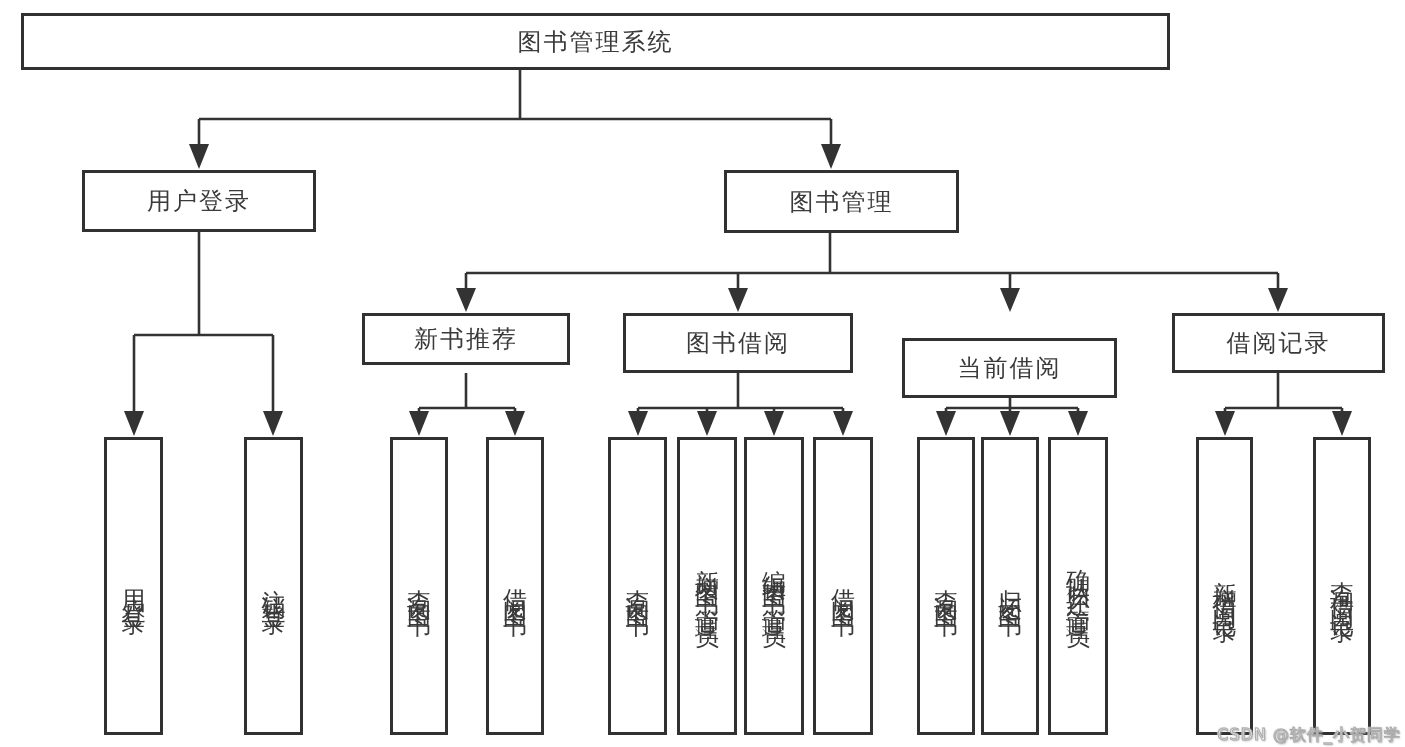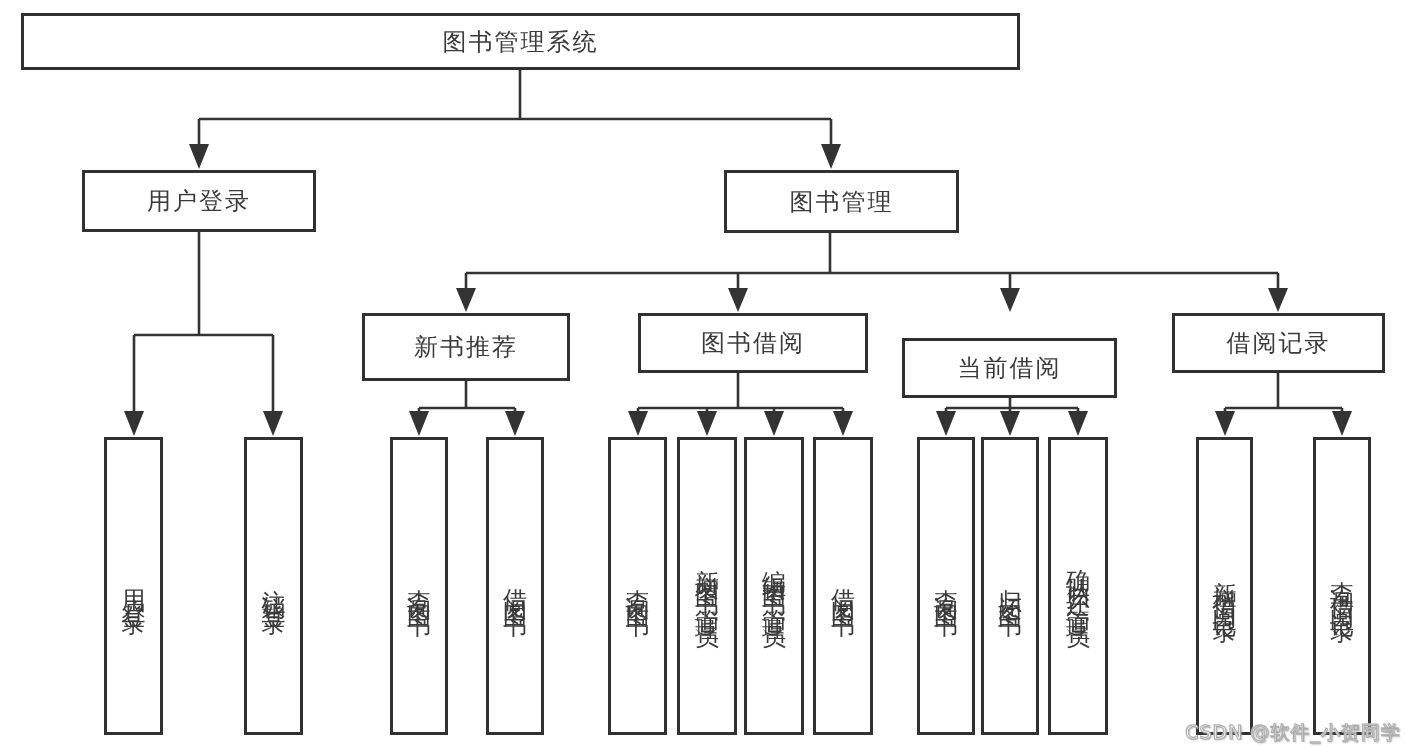--- a/index.html
+++ b/index.html
@@ -12,21 +12,21 @@
     position:absolute;box-sizing:border-box;border:3px solid #313131;background:#ffffff;
     color:#3a3a3a;display:flex;align-items:center;justify-content:center;
     font-size:24px;letter-spacing:2px;white-space:nowrap;
   }
   .vnode{font-size:24px;letter-spacing:0;}
   .vtext{
     writing-mode:vertical-rl;text-orientation:mixed;letter-spacing:8px;
     line-height:1;display:block;
   }
   .watermark{
-    position:absolute;right:4px;bottom:1px;font-size:19px;letter-spacing:1px;
+    position:absolute;right:4px;bottom:1px;font-size:16px;letter-spacing:1px;
     color:#ffffff;-webkit-text-stroke:1px #ababab;
     text-shadow:1px 1px 2px #9a9a9a,-1px -1px 1px #d8d8d8;
     white-space:nowrap;
   }
 </style>
 </head>
 <body>
 
 <div class="canvas">
 
@@ -92,35 +92,35 @@
       <polygon points="774,436 764,411 784,411"></polygon>
       <polygon points="843,436 833,411 853,411"></polygon>
       <polygon points="946,436 936,411 956,411"></polygon>
       <polygon points="1010,436 1000,411 1020,411"></polygon>
       <polygon points="1078,436 1068,411 1088,411"></polygon>
       <polygon points="1225,436 1215,411 1235,411"></polygon>
       <polygon points="1342,436 1332,411 1352,411"></polygon>
     </g>
   </svg>
 
-  <div class="node" style="left:21px;top:13px;width:999px;height:57px;">
+  <div class="node" style="left:21px;top:13px;width:1149px;height:57px;">
     <span>图书管理系统</span>
   </div>
 
   <div class="node" style="left:82px;top:170px;width:234px;height:62px;">
     <span>用户登录</span>
   </div>
   <div class="node" style="left:712px;top:170px;width:235px;height:63px;margin-left:12px;">
     <span>图书管理</span>
   </div>
 
-  <div class="node" style="left:362px;top:313px;width:208px;height:68px;">
+  <div class="node" style="left:362px;top:313px;width:208px;height:52px;">
     <span>新书推荐</span>
   </div>
-  <div class="node" style="left:638px;top:313px;width:230px;height:60px;">
+  <div class="node" style="left:623px;top:313px;width:230px;height:60px;">
     <span>图书借阅</span>
   </div>
   <div class="node" style="left:902px;top:313px;width:215px;height:60px;margin-top:25px;">
     <span>当前借阅</span>
   </div>
   <div class="node" style="left:1172px;top:313px;width:213px;height:60px;">
     <span>借阅记录</span>
   </div>
 
   <div class="node vnode" style="left:104px;top:437px;width:59px;height:298px;">

